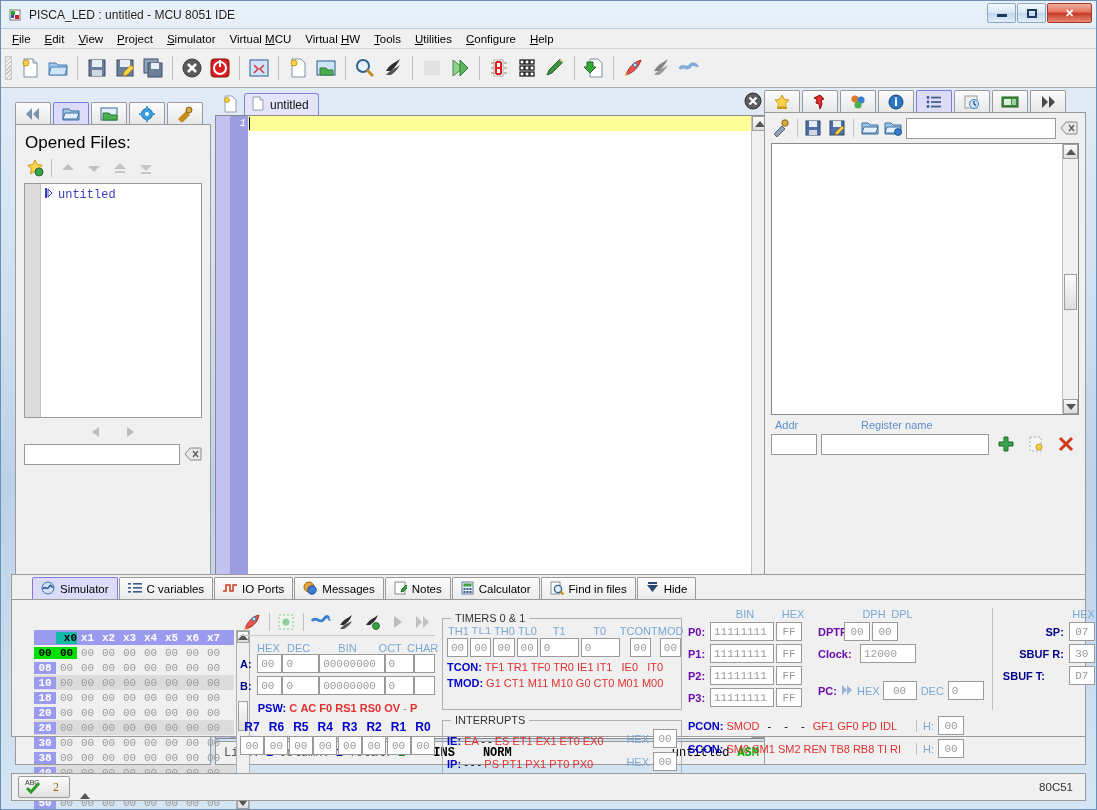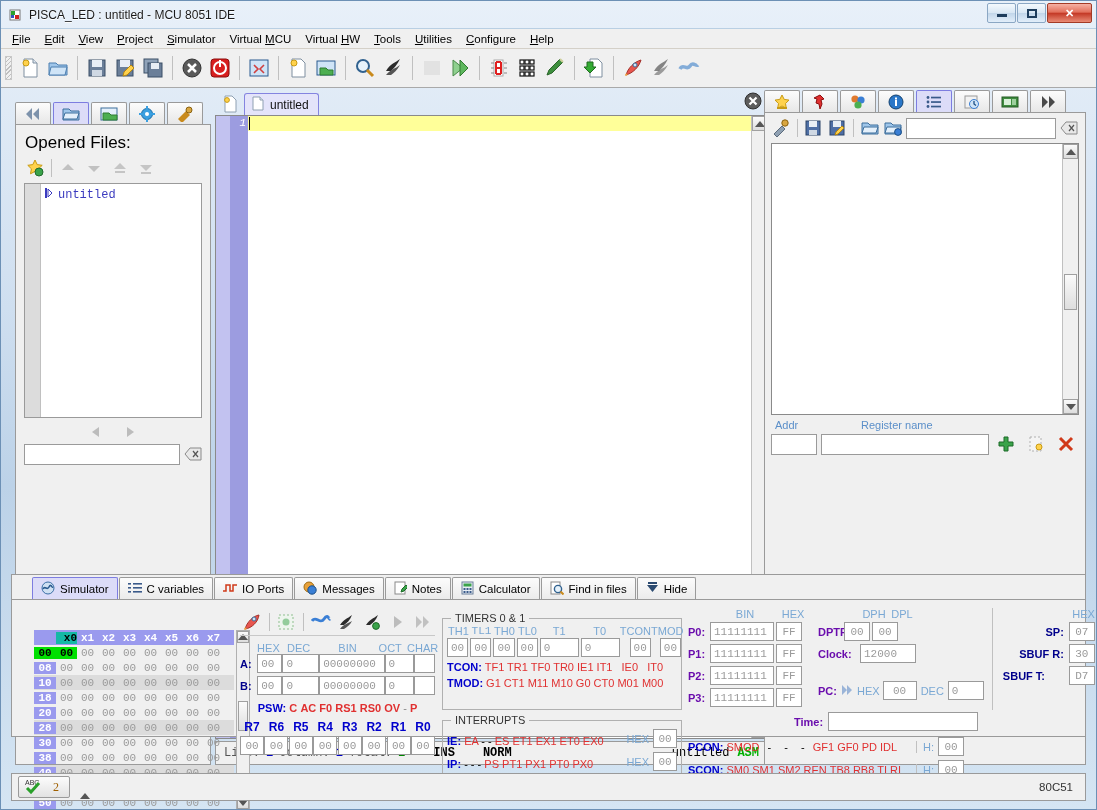--- a/index.html
+++ b/index.html
@@ -1305,24 +1305,20 @@
                 <span class="navy" style="margin-right:5px;">SBUF R:</span>
                 <span class="fld" style="width:26px;justify-content:center;">30</span>
               </div>
               <div class="port-row" style="justify-content:space-between;">
                 <span class="navy" style="margin-right:5px;">SBUF T:</span>
                 <span class="fld" style="width:26px;justify-content:center;">D7</span>
               </div>
             </div>
           </div>
 
-          <div class="port-row" style="margin-top:2px;margin-left:106px;">
-            <span class="purple" style="width:34px;">Time:</span>
-            <span class="fld" style="width:150px;"></span>
-          </div>
 
           <div style="display:flex;align-items:center;margin-top:6px;">
             <div class="bits-line" style="margin:0;width:228px;">
               <span class="k">PCON:</span>
               <span class="b">SMOD</span>
               <span class="d" style="margin:0 5px;">-</span>
               <span class="d" style="margin:0 5px;">-</span>
               <span class="d" style="margin:0 5px;">-</span>
               <span class="b">GF1</span>
               <span class="b">GF0</span>

